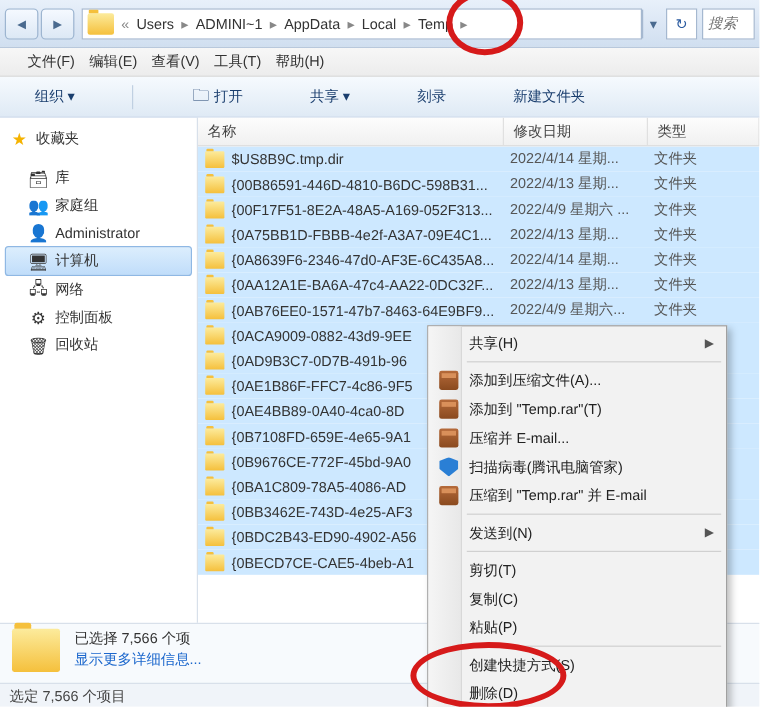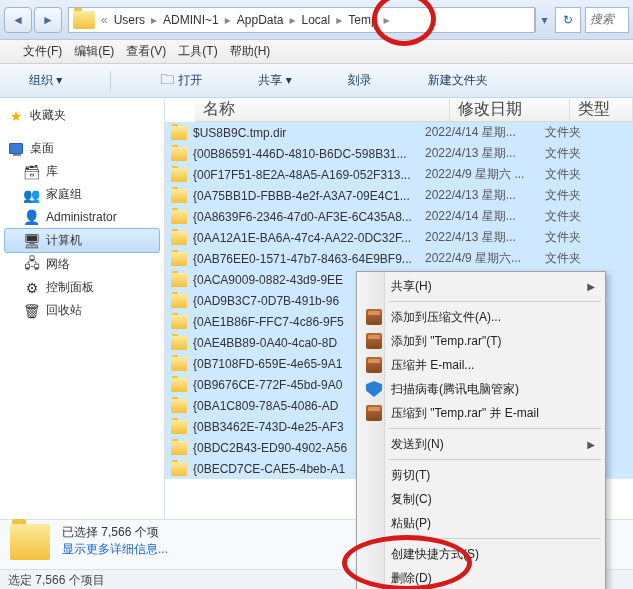--- a/index.html
+++ b/index.html
@@ -29,21 +29,21 @@
 .side-group { margin-bottom: 10px; }
 .side-hd { display:flex; align-items:center; gap:6px; padding:3px 4px; font-size:12px; color:#333; }
 .side-item { display:flex; align-items:center; gap:6px; padding:3px 4px 3px 20px; font-size:12px; color:#333; cursor:default; }
 .side-item.sel { background: linear-gradient(to bottom,#dceefd,#c0ddfa); border:1px solid #8fb8e4; border-radius:3px; padding-left:19px; }
 .ico { width:16px; height:16px; display:inline-flex; align-items:center; justify-content:center; font-size:14px; }
 .star { color:#f5b301; }
 .monitor { width:14px; height:11px; background:#3a7bd5; border:1px solid #2a5a9f; border-radius:1px; position:relative; }
 .monitor::after { content:''; position:absolute; bottom:-3px; left:3px; width:8px; height:2px; background:#888; }
 
 .content { flex:1; overflow:hidden; display:flex; flex-direction:column; }
-.col-headers { height:24px; background: linear-gradient(to bottom,#fdfdfd,#f0f0f0); border-bottom:1px solid #d8d8d8; display:flex; align-items:center; font-size:16px; color:#444;margin-left:30px; }
+.col-headers { height:24px; background: linear-gradient(to bottom,#fdfdfd,#f0f0f0); border-bottom:1px solid #d8d8d8; display:flex; align-items:center; font-size:12px; color:#444; }
 .col-headers > div { padding: 0 8px; border-right:1px solid #e0e0e0; height:100%; display:flex; align-items:center; }
 .ch-name { width: 255px; }
 .ch-date { width: 120px; }
 .ch-type { flex:1; }
 .filelist { flex:1; overflow:hidden; }
 .row { display:flex; align-items:center; height:21px; padding-left:6px; font-size:12px; color:#333; }
 .row.sel { background:#cde8ff; }
 .row .fico { width:16px; height:14px; background: linear-gradient(to bottom,#fceb9c,#f5c03c); border-radius:1px; margin-right:6px; flex-shrink:0; position:relative; }
 .row .fico::before { content:''; position:absolute; top:-2px; left:1px; width:6px; height:2px; background:#f5c03c; border-radius:1px 1px 0 0; }
 .row .fname { width: 232px; overflow:hidden; white-space:nowrap; text-overflow:ellipsis; }
@@ -123,26 +123,20 @@
 
 <div class="main">
   <div class="sidebar">
     <div class="side-group">
       <div class="side-hd">
         <span class="ico star">★</span>
         <span>收藏夹</span>
       </div>
     </div>
     <div class="side-group">
-      <div class="side-hd">
-        <span class="ico">
-            <span class="monitor"></span>
-          </span>
-        <span>桌面</span>
-      </div>
       <div class="side-item">
         <span class="ico">🗃</span>
         <span>库</span>
       </div>
       <div class="side-item">
         <span class="ico">👥</span>
         <span>家庭组</span>
       </div>
       <div class="side-item">
         <span class="ico">👤</span>

